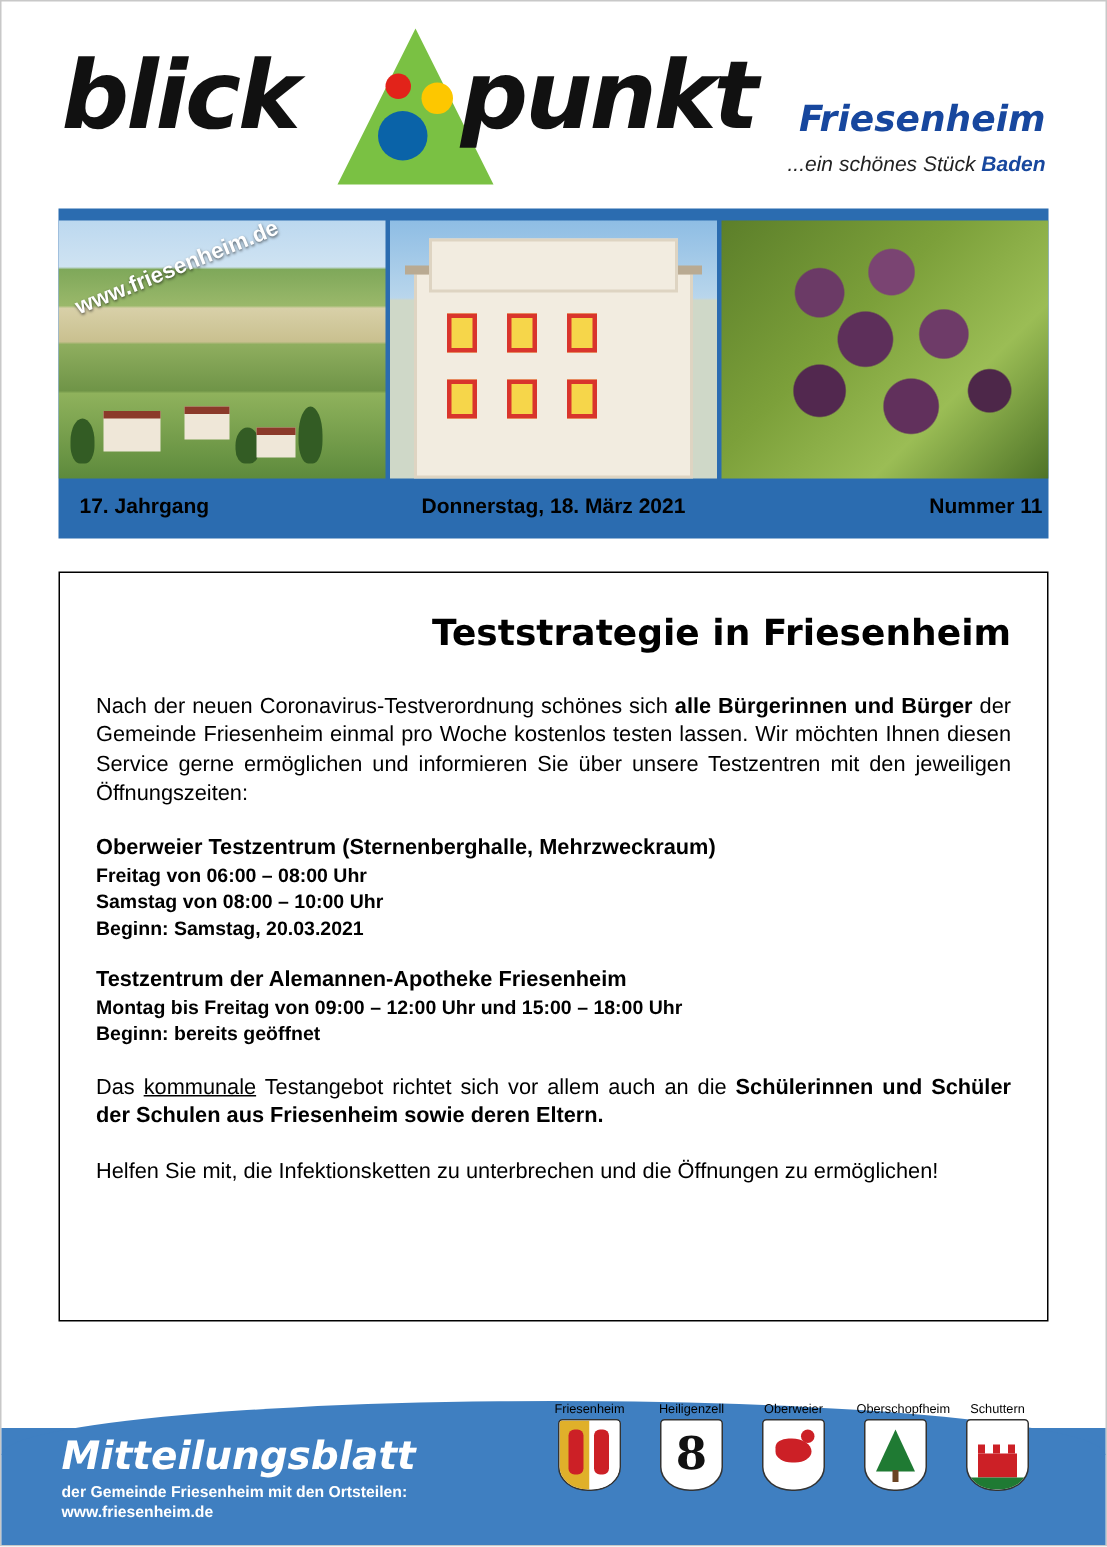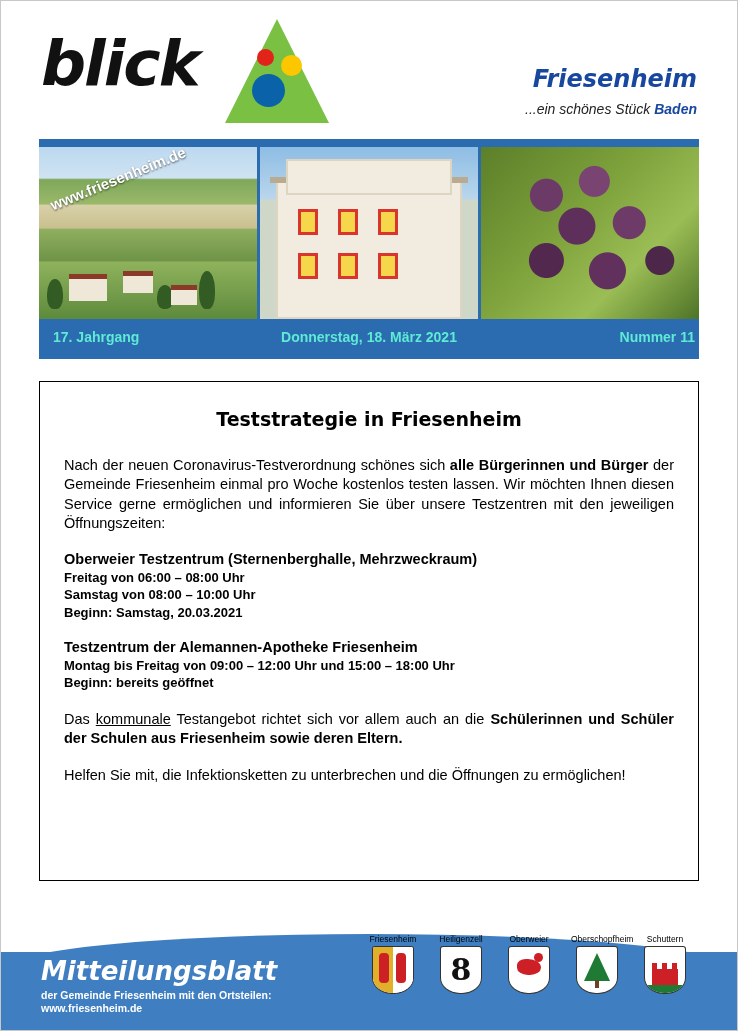--- a/index.html
+++ b/index.html
@@ -201,43 +201,43 @@
     font-size: 15px;
     transform: rotate(-22deg);
     transform-origin: left center;
     text-shadow: 0 1px 2px rgba(0,0,0,.6);
     z-index: 5;
   }
   .banner-bar {
     position: absolute;
     left: 0; right: 0; bottom: 0;
     height: 42px;
-    color: #5eead4;
+    color: #000000;
     font-weight: bold;
     font-size: 14px;
   }
   .banner-bar span { position: absolute; top: 12px; }
   .bb-left   { left: 14px; }
   .bb-center { left: 50%; transform: translateX(-50%); }
   .bb-right  { right: 4px; }
 
   
   .article {
     position: relative;
     margin: 22px 38px 0 38px;
     border: 1px solid #000000;
     padding: 22px 24px 26px 24px;
     box-sizing: border-box;
     min-height: 500px;
   }
   .article h1 {
     margin: 4px 0 26px 0;
-    text-align: center;
+    text-align: right;
     font-family: "DejaVu Sans", sans-serif;
-    font-size: 19px;
+    font-size: 24px;
     font-weight: bold;
     color: #000000;
   }
   .article p {
     margin: 0 0 10px 0;
     font-size: 14.5px;
     line-height: 1.33;
     text-align: justify;
   }
   .article .gap { margin-top: 18px; }
@@ -380,20 +380,21 @@
 <div class="page">
 
   <div class="masthead">
     <div class="logo-blick">blick</div>
     <div class="logo-tree">
       <div class="tree-shape"></div>
       <div class="tree-dot dot-red"></div>
       <div class="tree-dot dot-yellow"></div>
       <div class="tree-dot dot-blue"></div>
     </div>
+    <div class="logo-punkt">punkt</div>
     <div class="masthead-town">Friesenheim</div>
     <div class="masthead-slogan"><span>...ein schönes Stück </span><span class="hl">Baden</span></div>
   </div>
 
   <div class="banner">
     <div class="banner-photos">
       <div class="photo p1">
         <div class="tree t1"></div>
         <div class="tree t3"></div>
         <div class="tree t2"></div>

